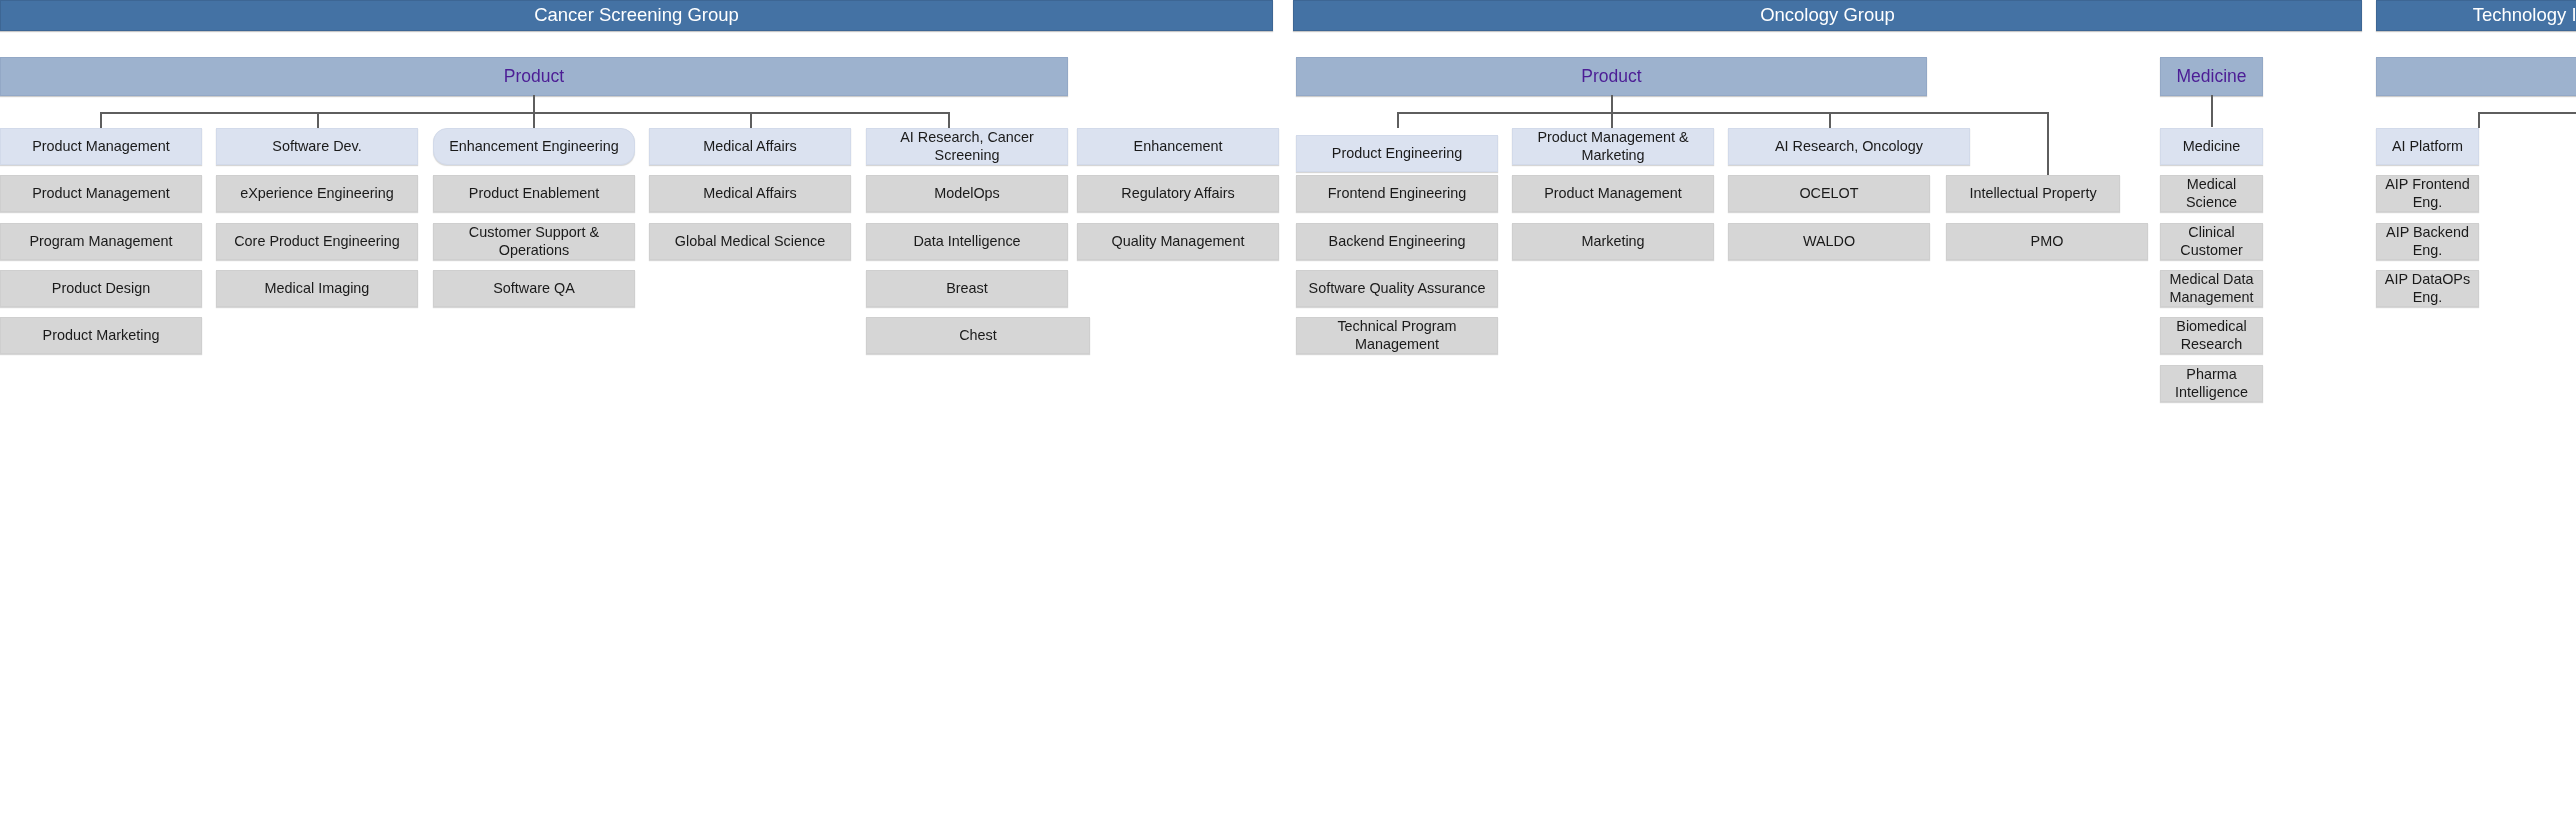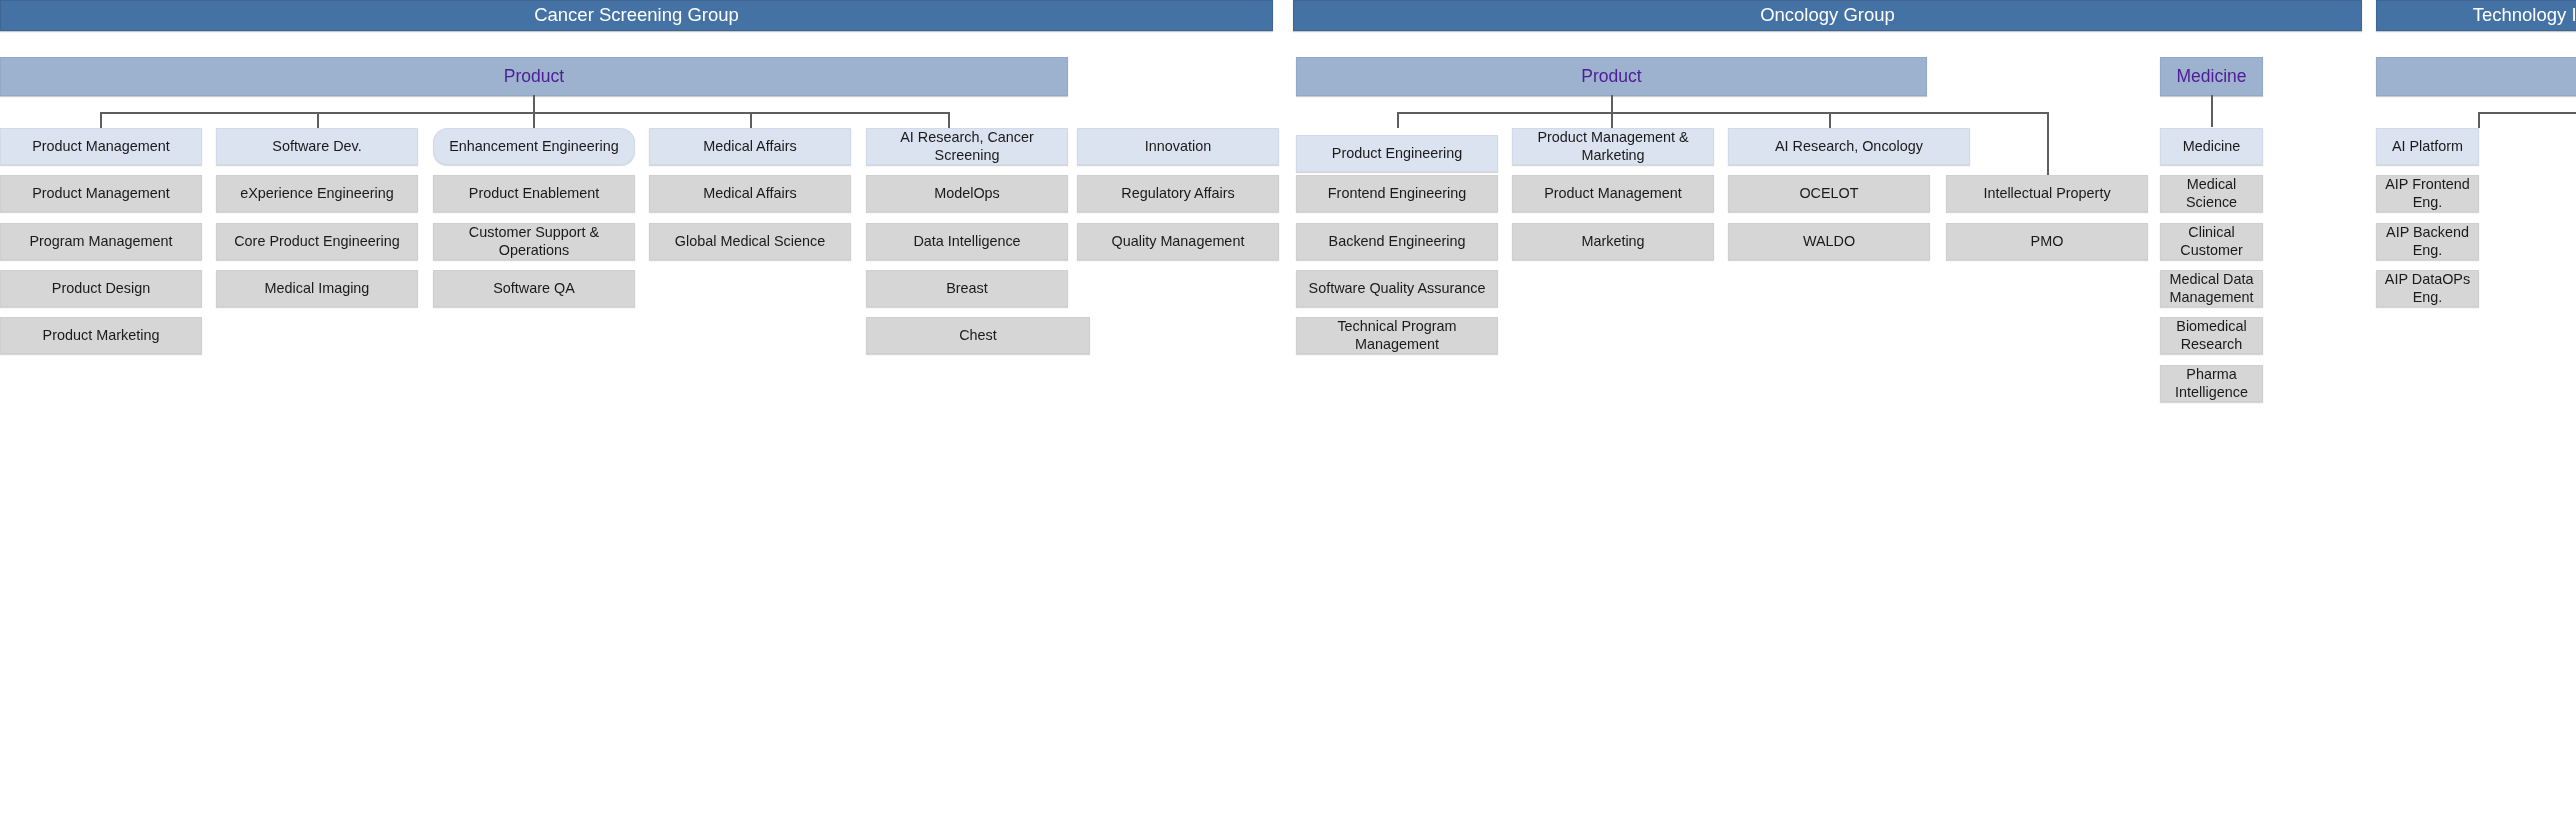--- a/index.html
+++ b/index.html
@@ -172,21 +172,21 @@
     <span>Data Intelligence</span>
   </div>
   <div class="node lvl3" style="left:866px; top:270px; width:202px; height:37px;">
     <span>Breast</span>
   </div>
   <div class="node lvl3" style="left:866px; top:317px; width:224px; height:37px;">
     <span>Chest</span>
   </div>
 
   <div class="node lvl2" style="left:1077px; top:128px; width:202px; height:37px;">
-    <span>Innovation</span>
+    <span>Enhancement</span>
   </div>
   <div class="node lvl3" style="left:1077px; top:175px; width:202px; height:37px;">
     <span>Regulatory Affairs</span>
   </div>
   <div class="node lvl3" style="left:1077px; top:223px; width:202px; height:37px;">
     <span>Quality Management</span>
   </div>
 
   <div class="node lvl1" style="left:1296px; top:57px; width:631px; height:39px;">
     <span>Product</span>
@@ -229,21 +229,21 @@
   <div class="node lvl2" style="left:1728px; top:128px; width:242px; height:37px;">
     <span>AI Research, Oncology</span>
   </div>
   <div class="node lvl3" style="left:1728px; top:175px; width:202px; height:37px;">
     <span>OCELOT</span>
   </div>
   <div class="node lvl3" style="left:1728px; top:223px; width:202px; height:37px;">
     <span>WALDO</span>
   </div>
 
-  <div class="node lvl3" style="left:1946px; top:175px; width:202px; height:37px;">
+  <div class="node lvl3" style="left:1946px; top:175px; width:174px; height:37px;">
     <span>Intellectual Property</span>
   </div>
   <div class="node lvl3" style="left:1946px; top:223px; width:202px; height:37px;">
     <span>PMO</span>
   </div>
 
   <div class="node lvl1" style="left:2160px; top:57px; width:103px; height:39px;">
     <span>Medicine</span>
   </div>
   <div class="conn v" style="left:2211px; top:95px; height:32px;"></div>

